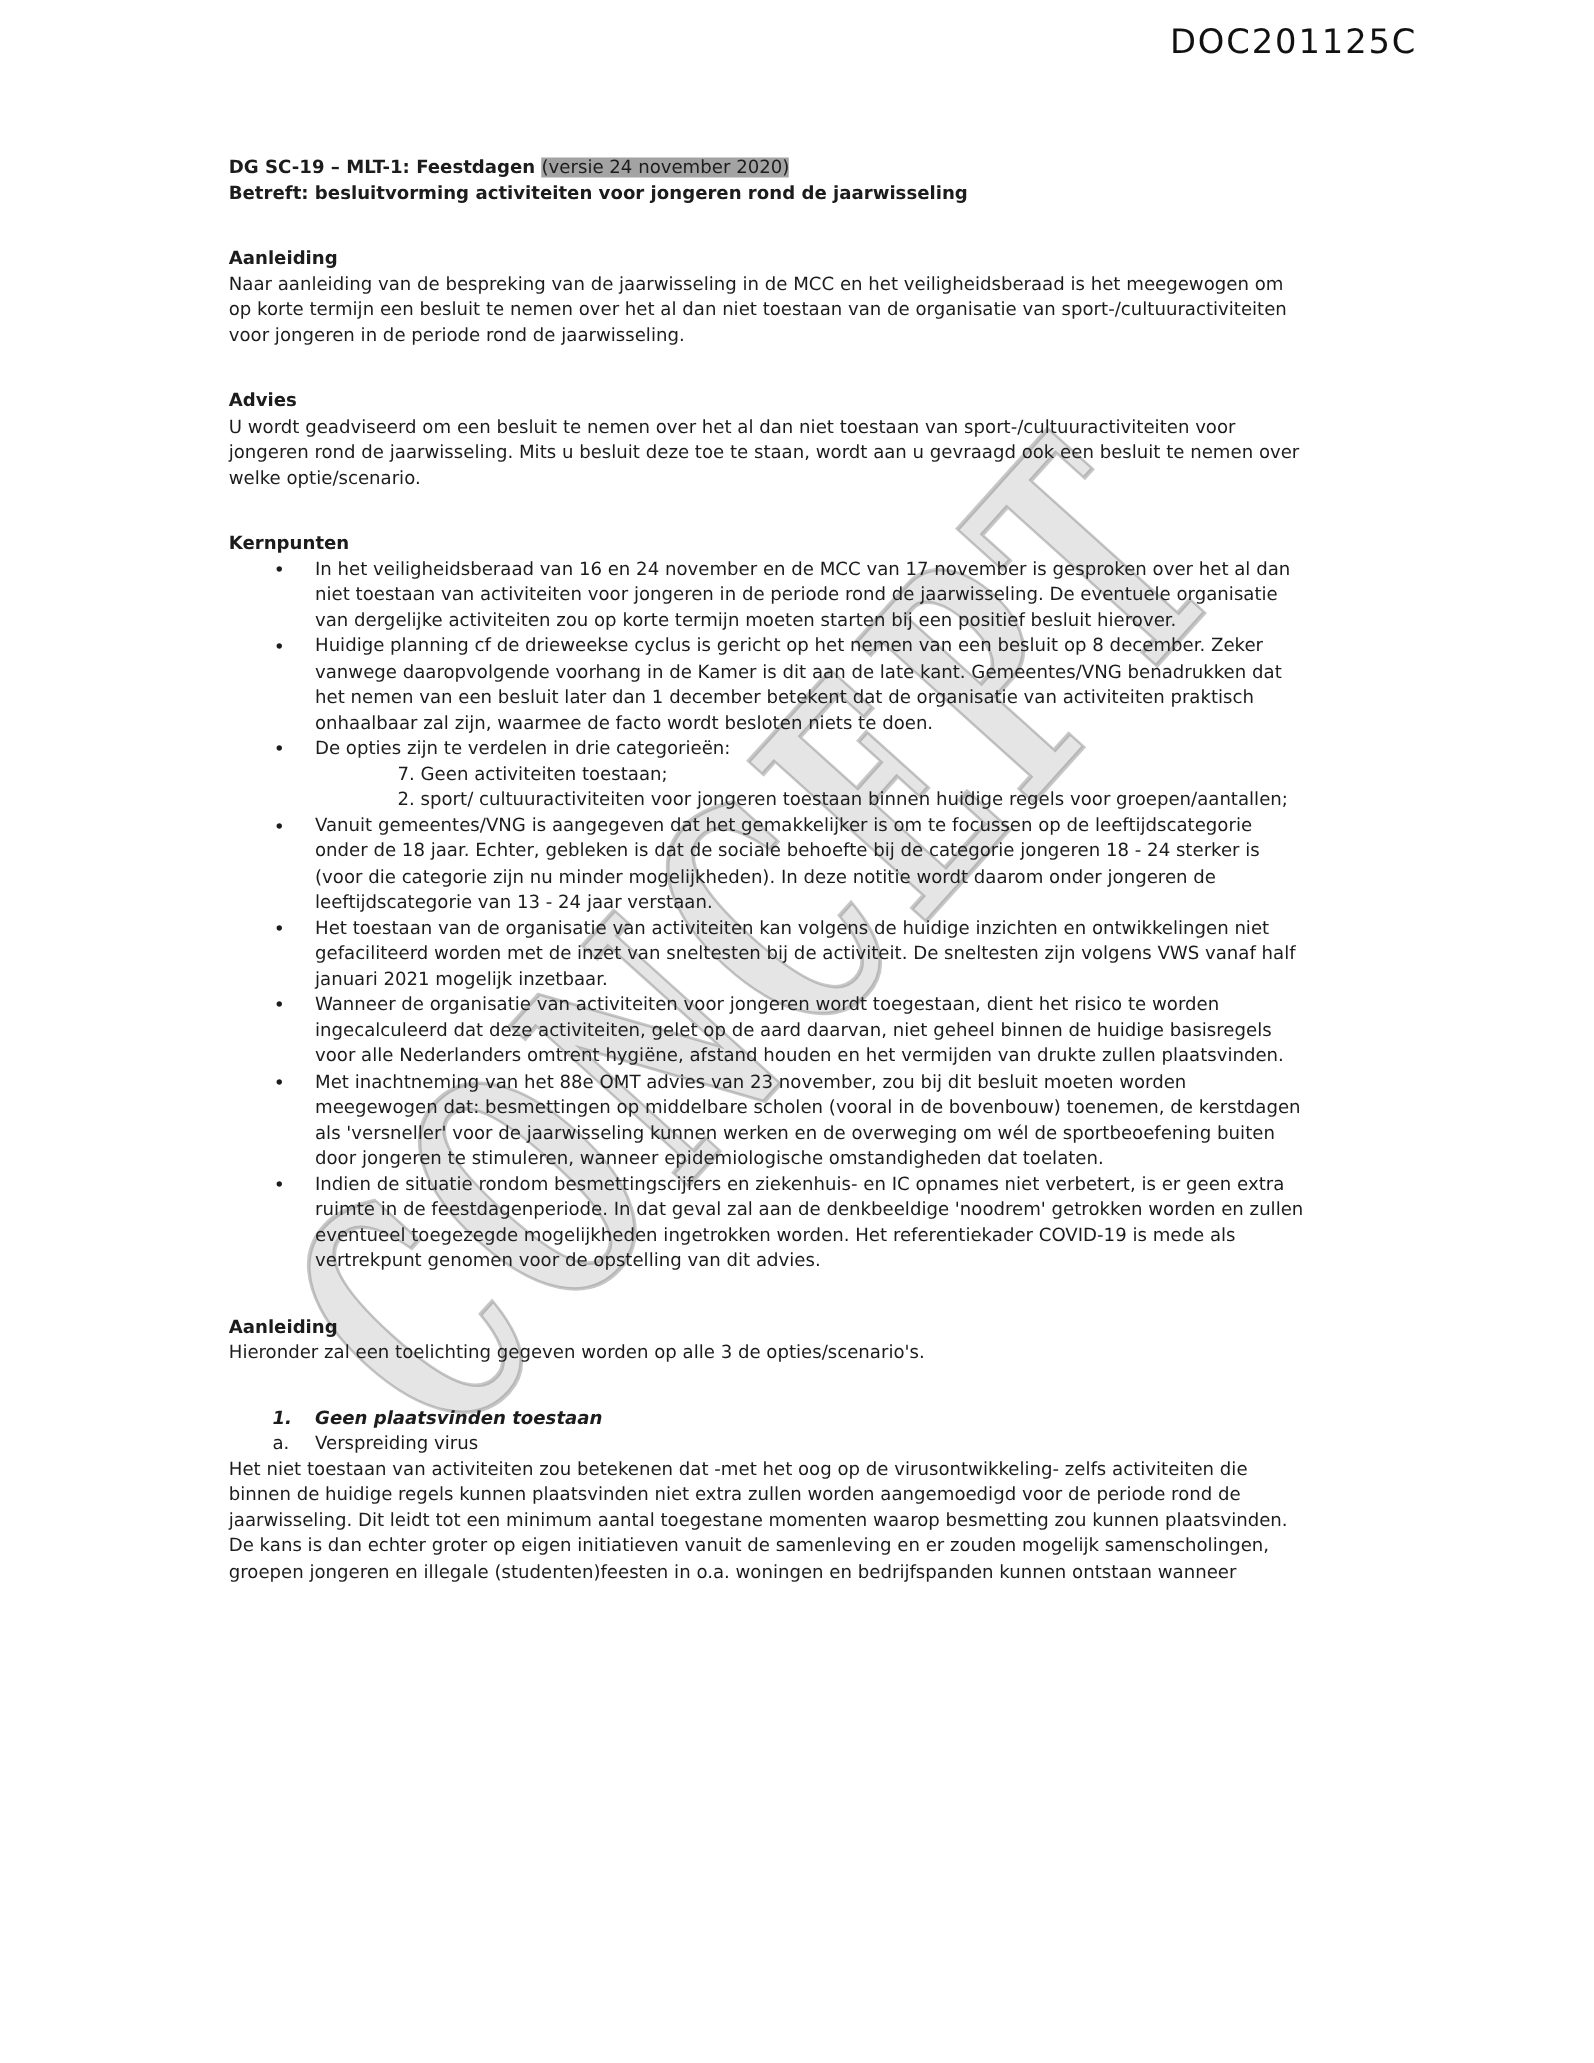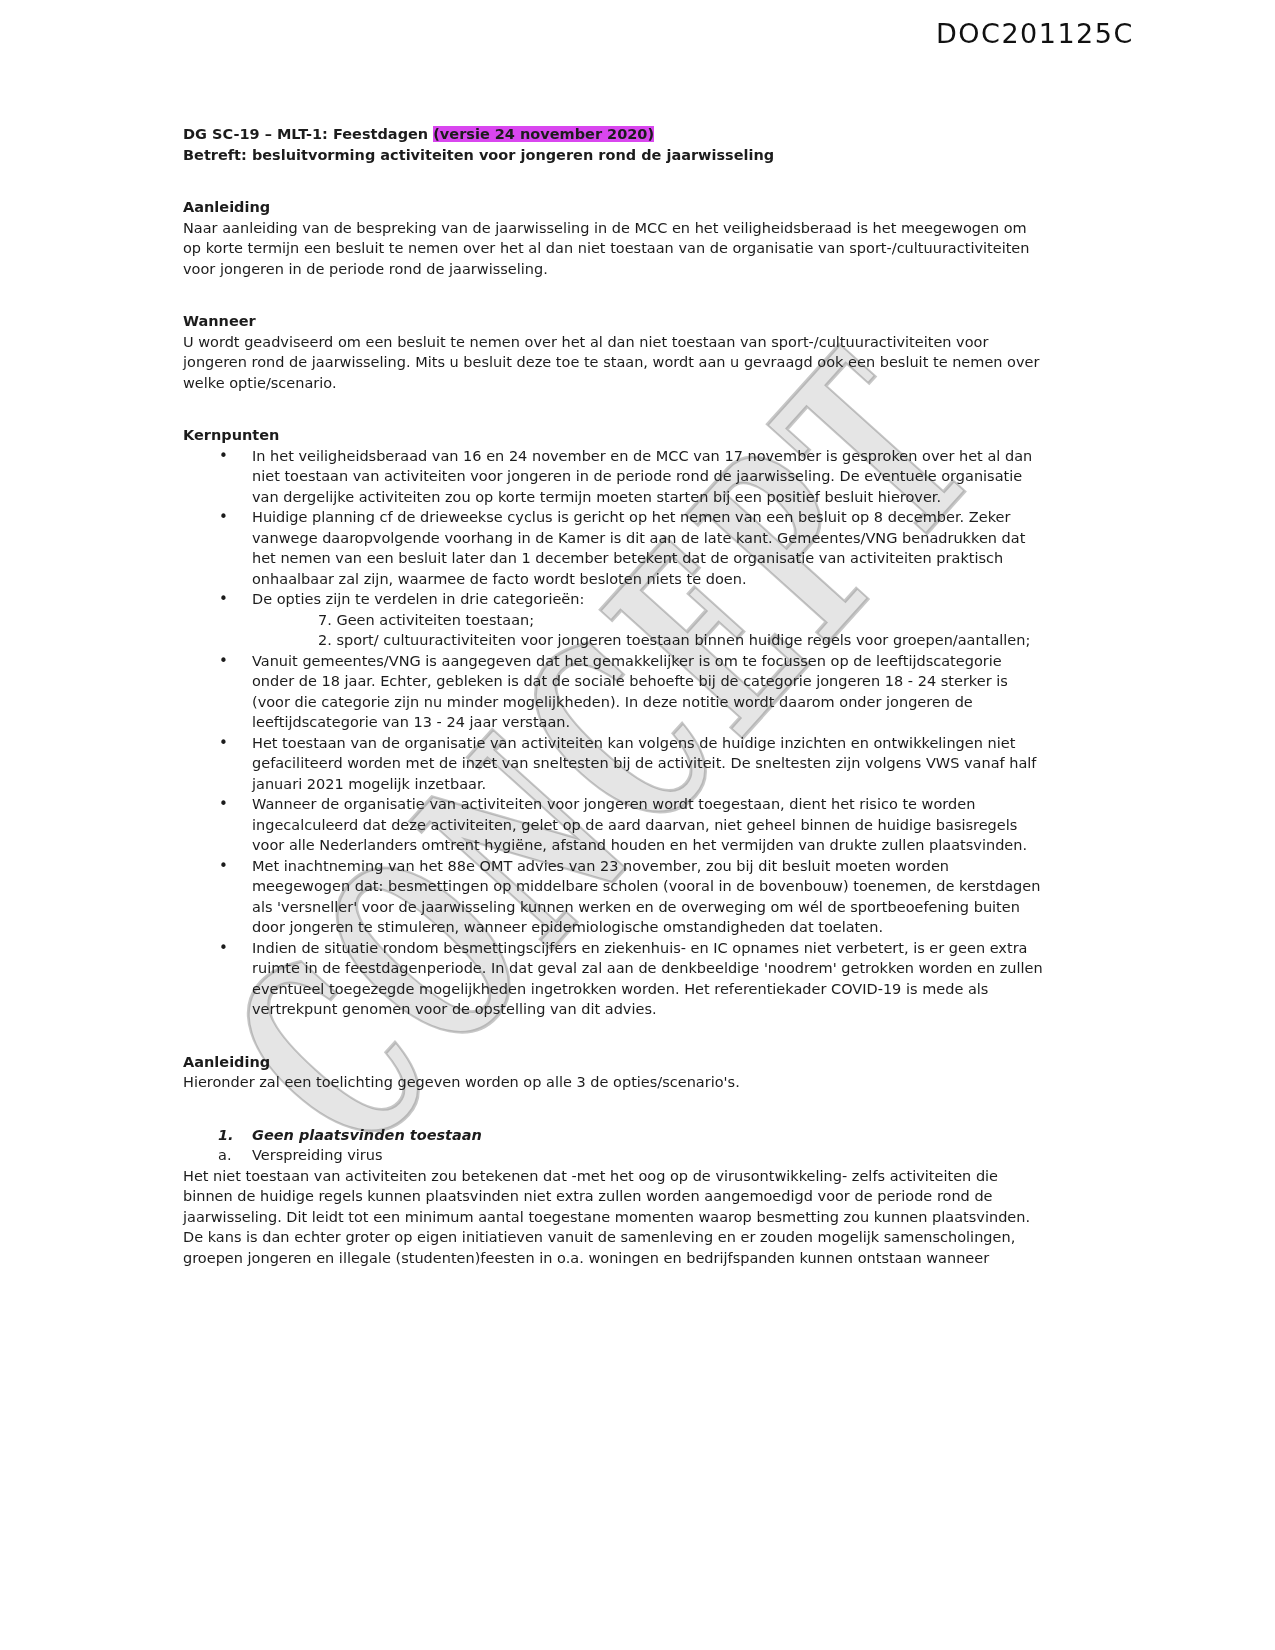--- a/index.html
+++ b/index.html
@@ -45,22 +45,22 @@
     left: 183px;
     top: 124px;
     width: 862px;
     font-size: 14.5px;
     line-height: 20.5px;
     z-index: 2;
   }
   .content p { margin: 0; }
   .bold { font-weight: bold; }
   .hl {
-    background: #d946ef;
-    font-weight: bold;
+    background: #a3a3a3;
+    font-weight: normal;
   }
   .section { margin-top: 32px; }
   .heading { font-weight: bold; }
   ul.bullets {
     margin: 0;
     padding: 0;
     list-style: none;
   }
   ul.bullets li {
     position: relative;
@@ -96,21 +96,21 @@
 
     <p class="bold"><span>DG SC-19 – MLT-1: Feestdagen </span><span class="hl">(versie 24 november 2020)</span></p>
     <p class="bold">Betreft: besluitvorming activiteiten voor jongeren rond de jaarwisseling</p>
 
     <div class="section">
       <div class="heading">Aanleiding</div>
       <p>Naar aanleiding van de bespreking van de jaarwisseling in de MCC en het veiligheidsberaad is het meegewogen om op korte termijn een besluit te nemen over het al dan niet toestaan van de organisatie van sport-/cultuuractiviteiten voor jongeren in de periode rond de jaarwisseling.</p>
     </div>
 
     <div class="section">
-      <div class="heading">Wanneer</div>
+      <div class="heading">Advies</div>
       <p>U wordt geadviseerd om een besluit te nemen over het al dan niet toestaan van sport-/cultuuractiviteiten voor jongeren rond de jaarwisseling. Mits u besluit deze toe te staan, wordt aan u gevraagd ook een besluit te nemen over welke optie/scenario.</p>
     </div>
 
     <div class="section">
       <div class="heading">Kernpunten</div>
       <ul class="bullets">
         <li><span>In het veiligheidsberaad van 16 en 24 november en de MCC van 17 november is gesproken over het al dan niet toestaan van activiteiten voor jongeren in de periode rond de jaarwisseling. De eventuele organisatie van dergelijke activiteiten zou op korte termijn moeten starten bij een positief besluit hierover.</span></li>
         <li><span>Huidige planning cf de drieweekse cyclus is gericht op het nemen van een besluit op 8 december. Zeker vanwege daaropvolgende voorhang in de Kamer is dit aan de late kant. Gemeentes/VNG benadrukken dat het nemen van een besluit later dan 1 december betekent dat de organisatie van activiteiten praktisch onhaalbaar zal zijn, waarmee de facto wordt besloten niets te doen.</span></li>
         <li>
           <span>De opties zijn te verdelen in drie categorieën:</span>

